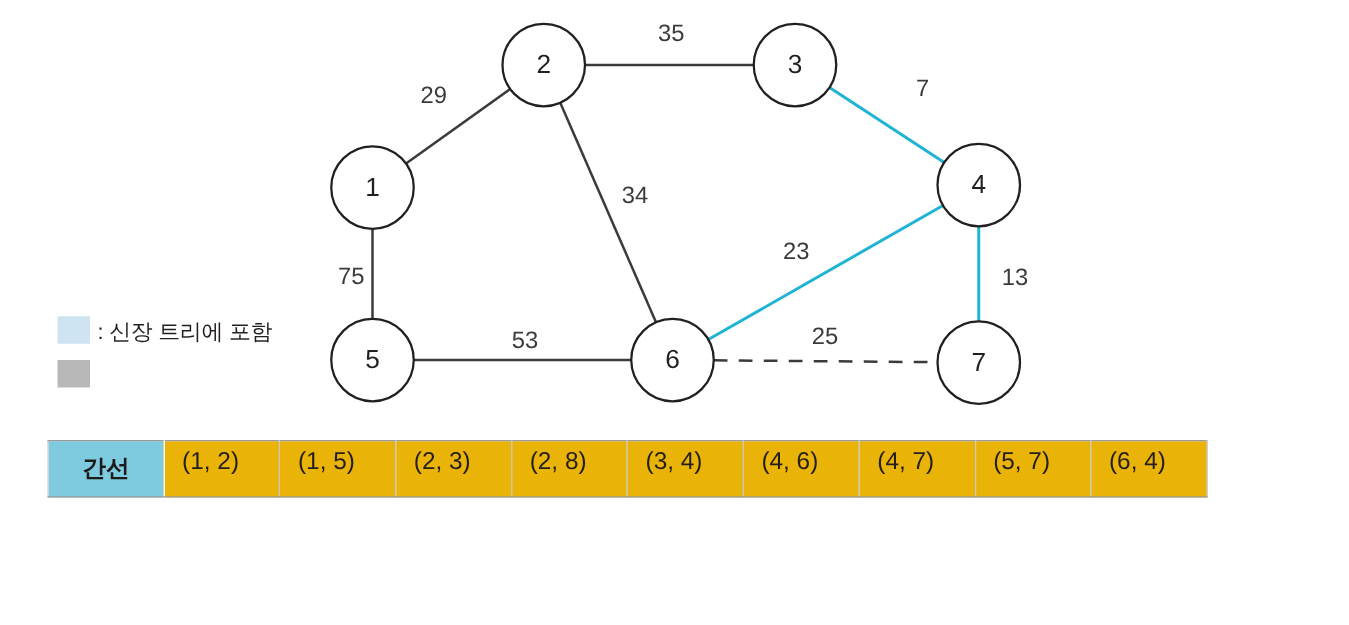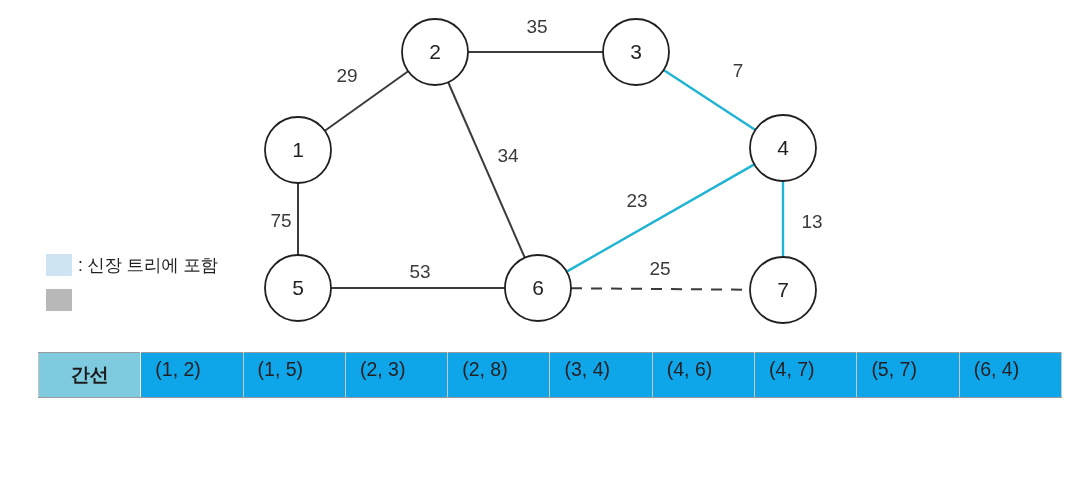--- a/index.html
+++ b/index.html
@@ -50,53 +50,52 @@
   #legend {
     position: absolute;
     left: 46px;
     top: 253px;
     display: flex;
     flex-direction: column;
     gap: 11px;
   }
   .legend-row {
     display: flex;
-    align-items: center;
     gap: 6px;
     height: 24px;
   }
   .legend-swatch {
     width: 26px;
     height: 22px;
     display: block;
   }
   .legend-text {
     font-size: 17.5px;
     color: #231f20;
     white-space: nowrap;
     letter-spacing: -0.2px;
   }
 
   
   #edge-table {
     position: absolute;
     left: 38px;
     top: 352px;
-    width: 1024px;
+    width: 928px;
     border-collapse: collapse;
     table-layout: fixed;
   }
   #edge-table tr { height: 45px; }
   #edge-table td {
     border: 1px solid #c8c8c8;
     font-size: 19.5px;
     padding: 0 0 12px 14px;
     text-align: left;
     vertical-align: middle;
-    background: #0ea5e9;
+    background: #eab308;
     color: #231f20;
     height: 45px;
     box-sizing: border-box;
   }
   #edge-table td.head {
     background: #7ecbdf;
     color: #1b1b1b;
     font-weight: bold;
     text-align: center;
     padding: 0;

